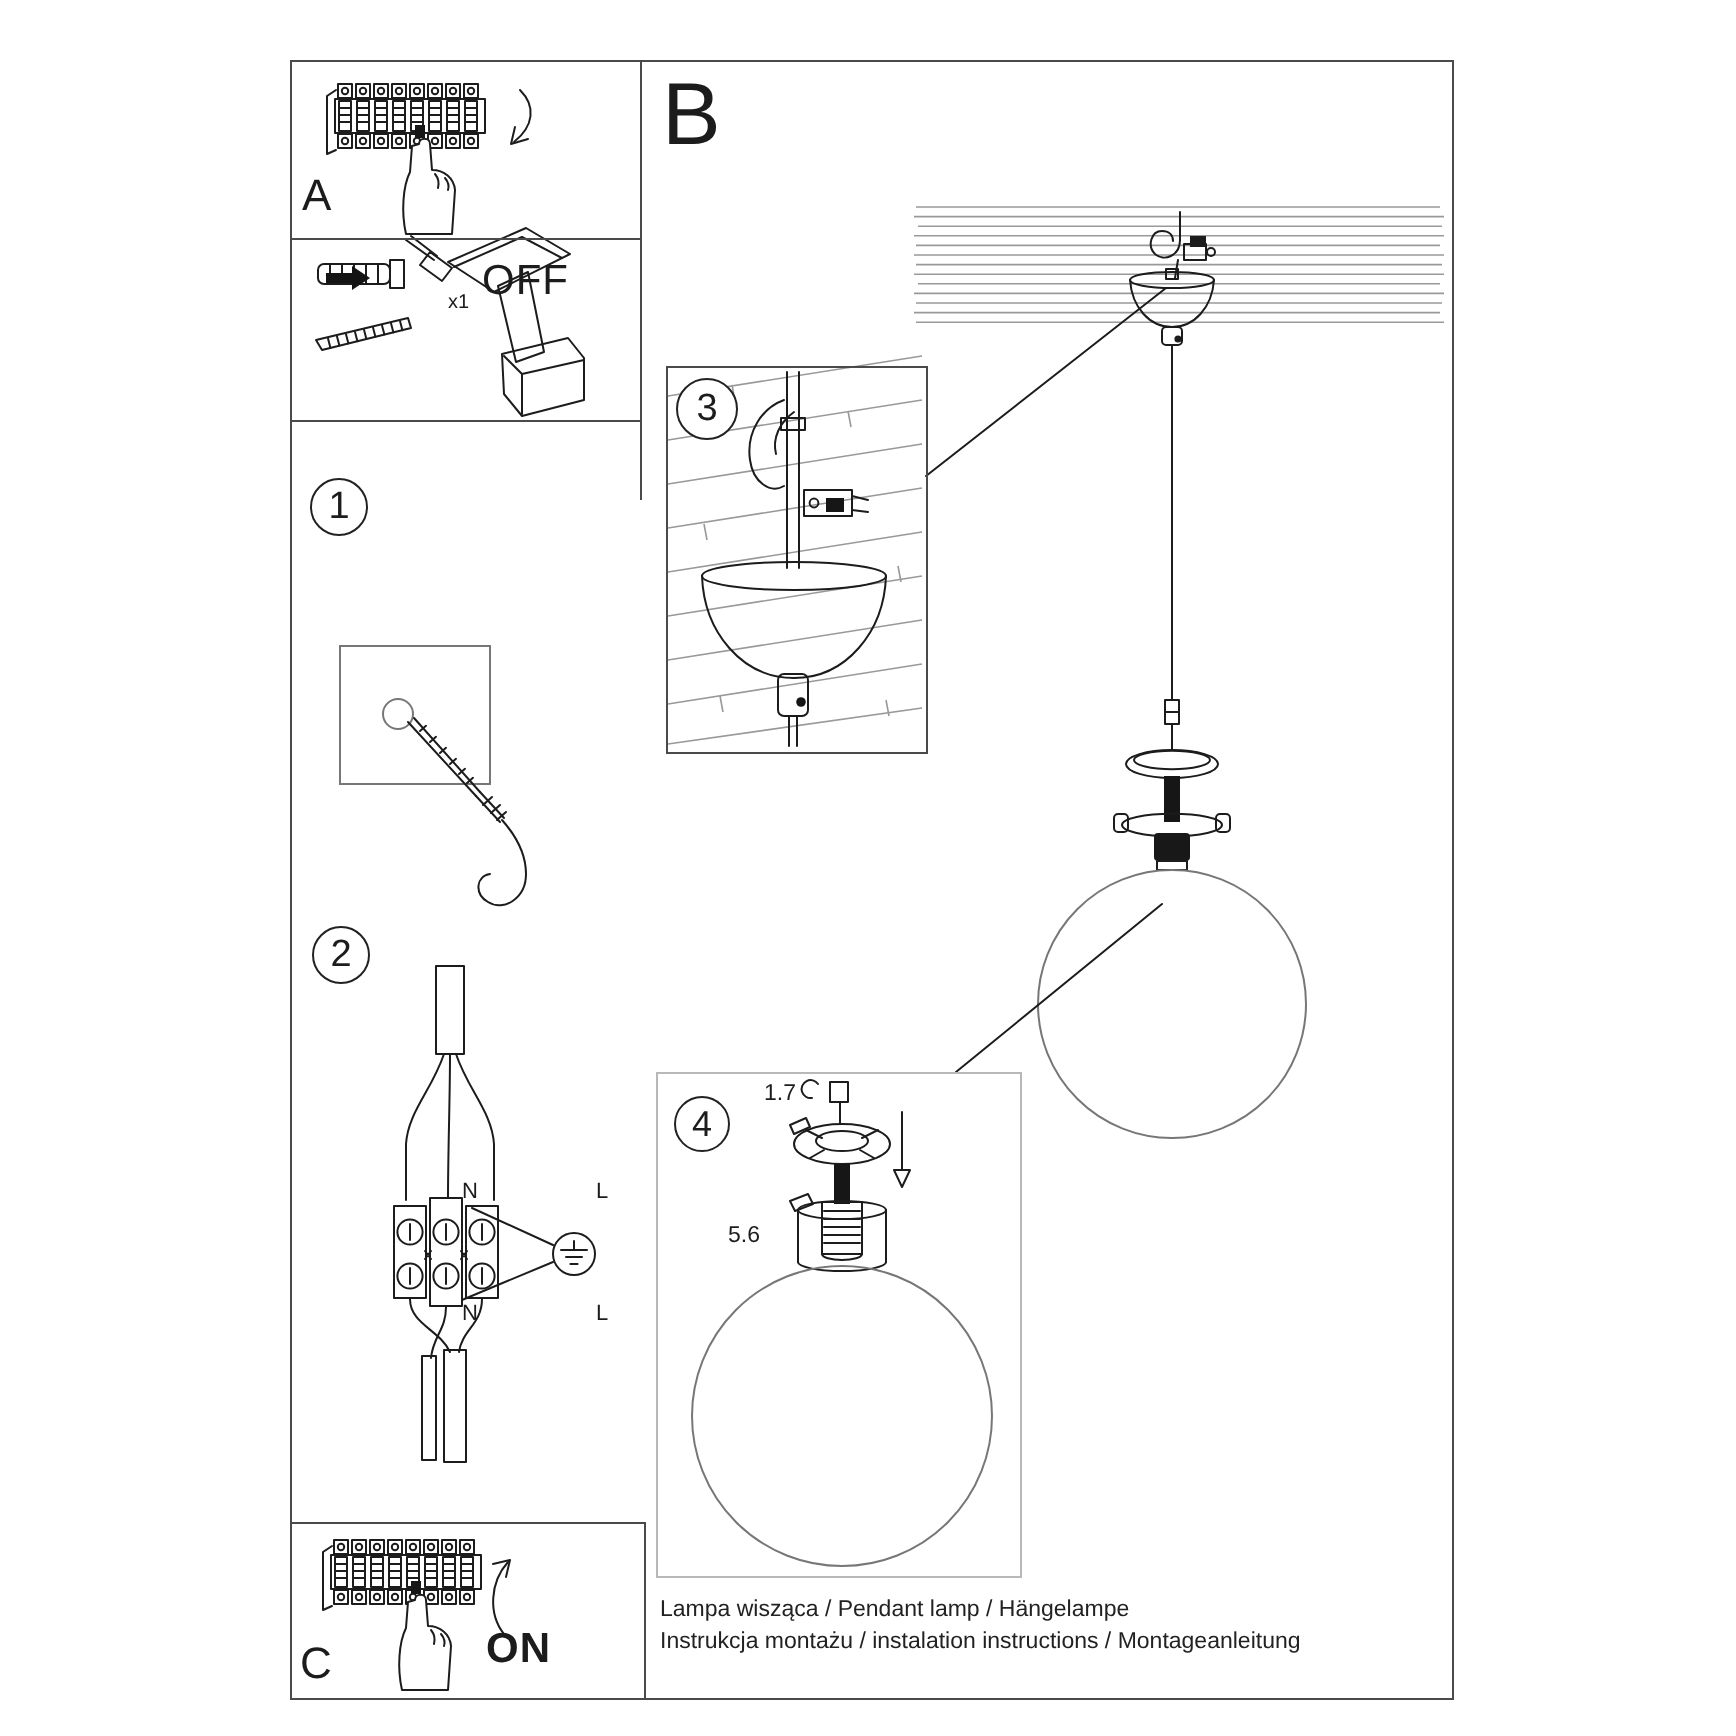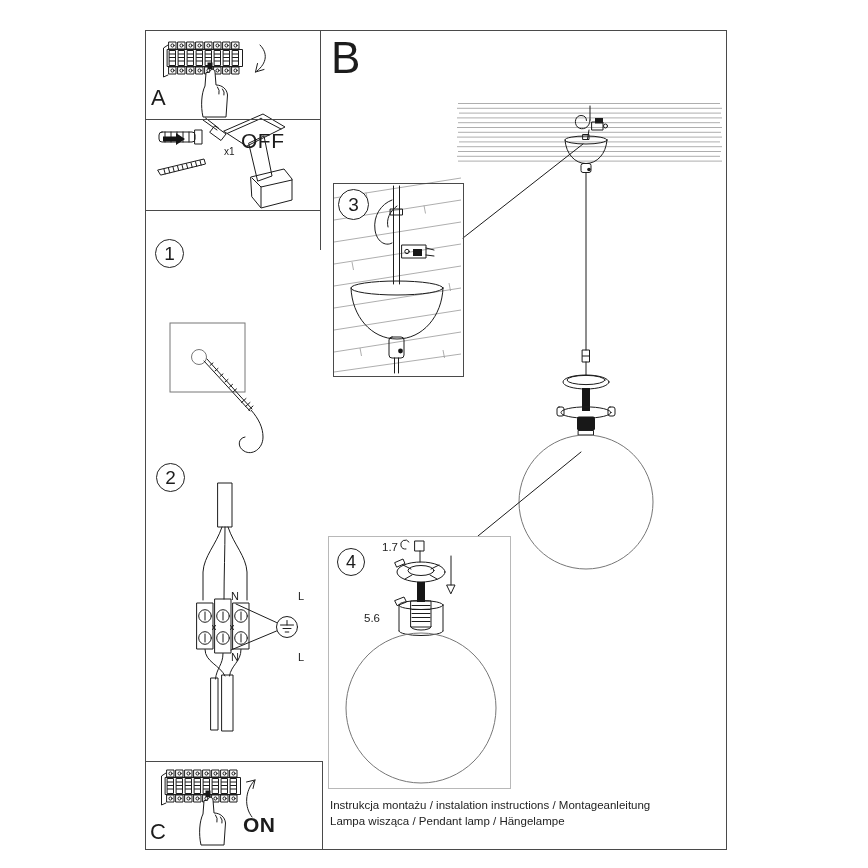--- a/index.html
+++ b/index.html
@@ -249,17 +249,17 @@
       <span>4</span>
     </div>
 
   <div class="abs callout" style="left:382px;top:542px;">1.7</div>
   <div class="abs callout" style="left:364px;top:613px;">5.6</div>
 
   <div class="abs panel-letter" style="left:150px;top:821px;">C</div>
   <div class="abs action" style="left:243px;top:814px;font-weight:bold;">ON</div>
 
   <div class="abs footer-text" style="left:330px;top:798px;">
+    <div>Lampa wisząca / Pendant lamp / Hängelampe</div>
     <div>Instrukcja montażu / instalation instructions / Montageanleitung</div>
-    <div>Lampa wisząca / Pendant lamp / Hängelampe</div>
   </div>
 
 </div>
 
 </body></html>

